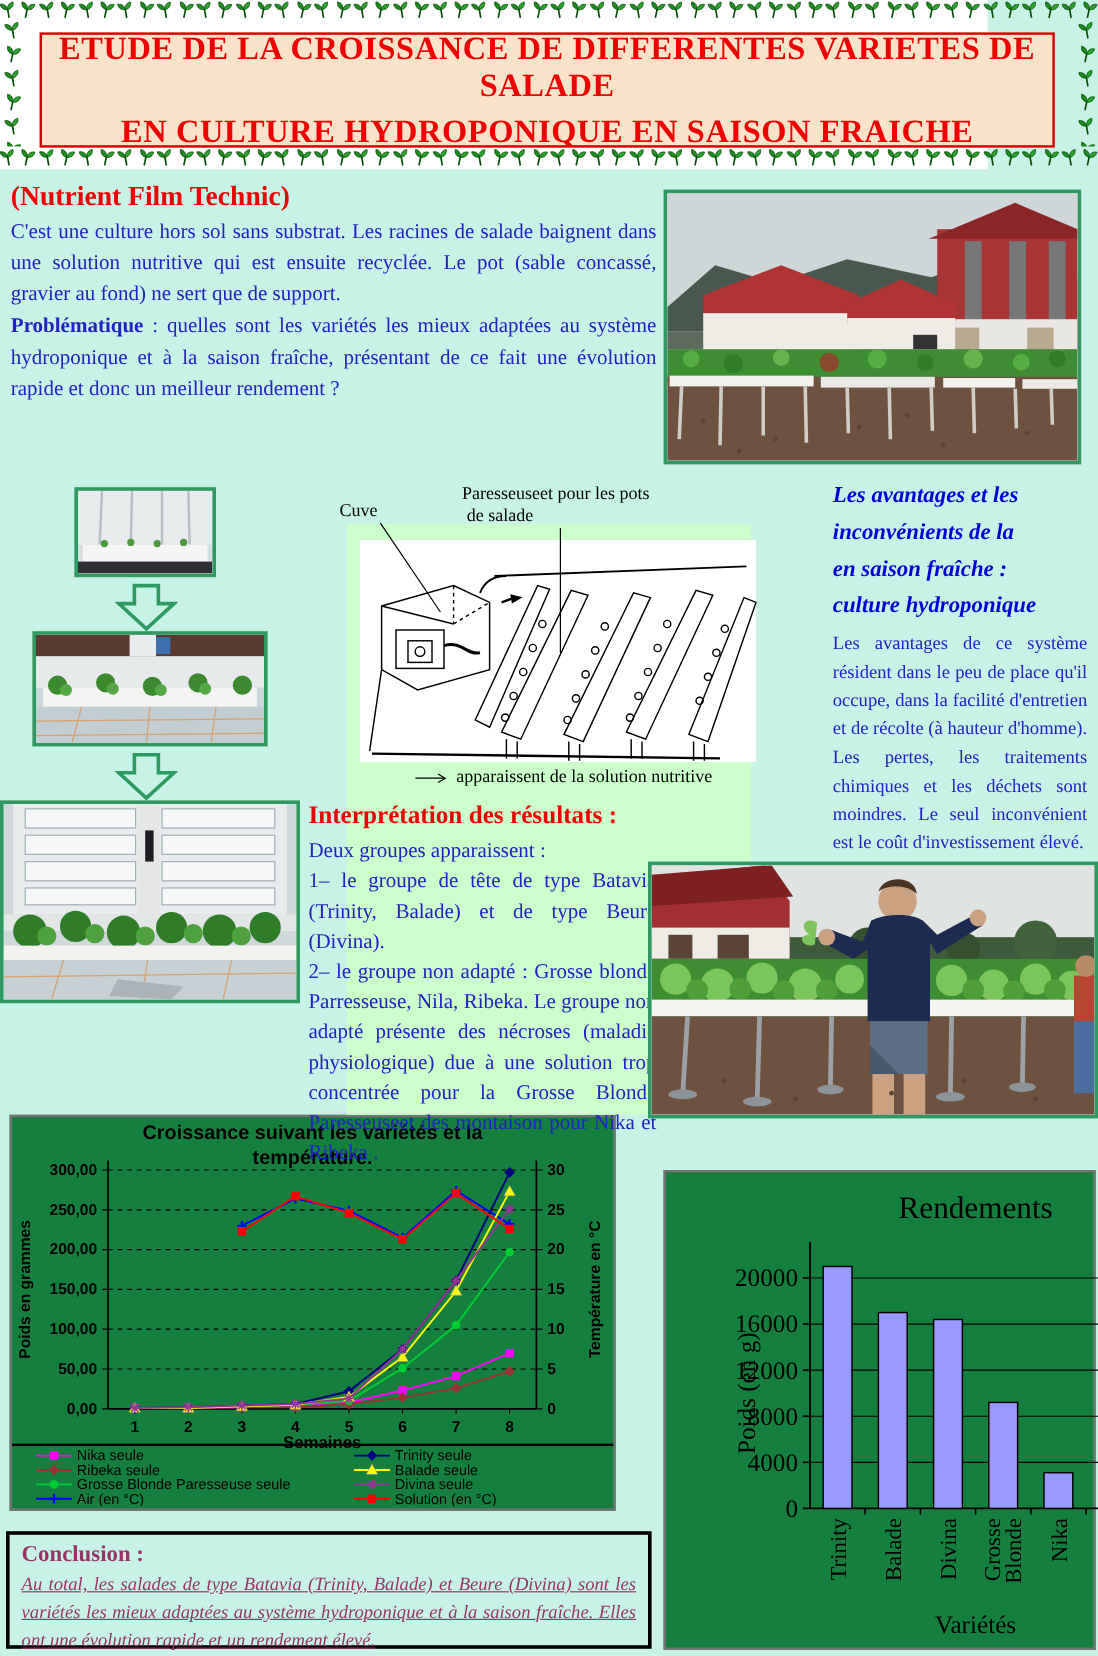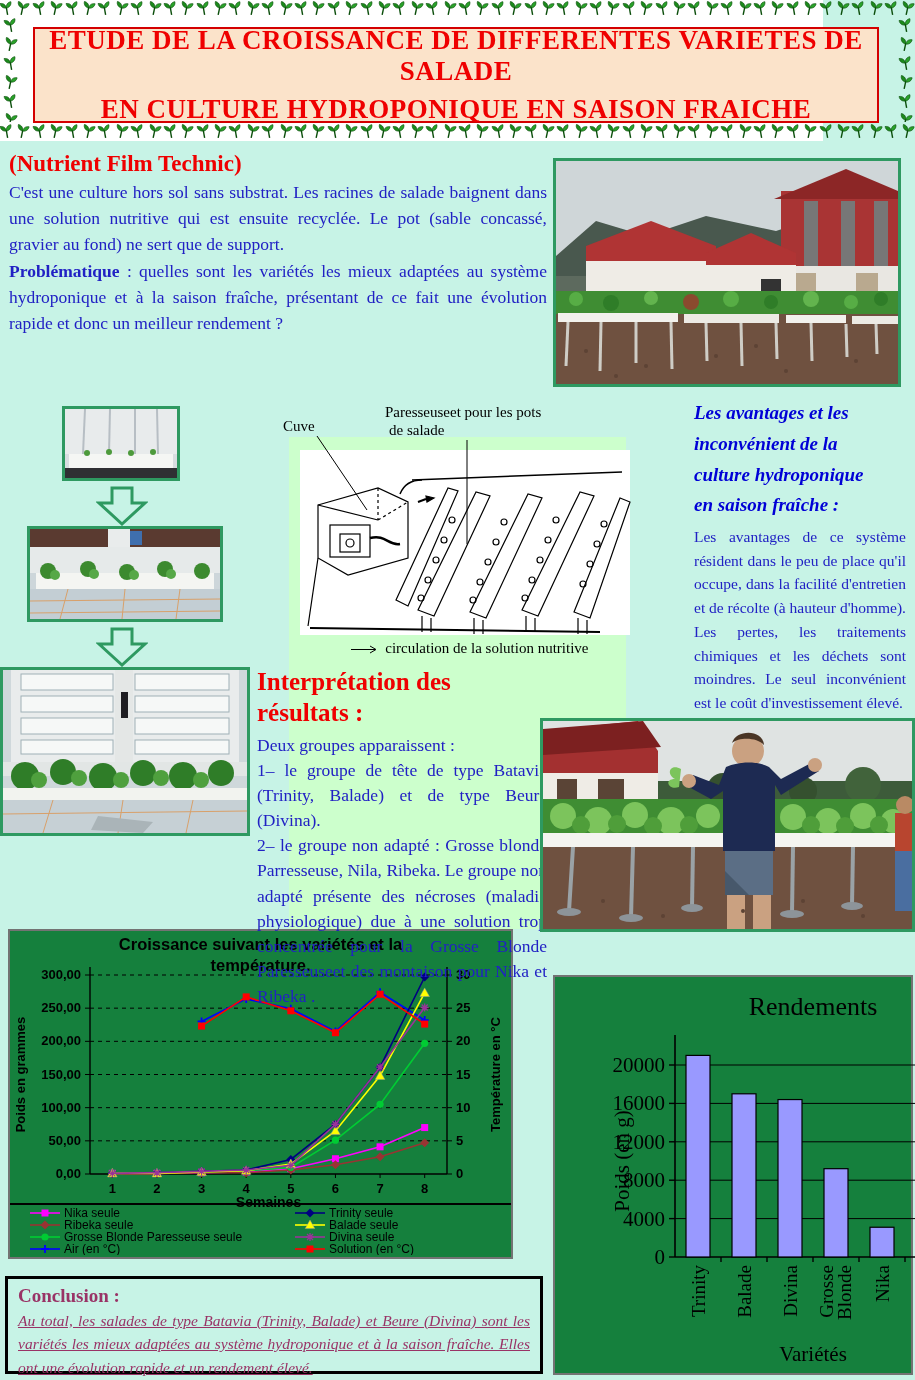--- a/index.html
+++ b/index.html
@@ -20,21 +20,21 @@
   .nft{position:absolute;left:9px;top:150px;width:538px;}
   .red-h{color:#ef0000;font-weight:bold;font-size:23px;line-height:1.25;}
   .blue-body{color:#2121c4;font-size:17.5px;text-align:justify;line-height:1.5;}
   .blue-bold{font-weight:bold;}
 
   .avantages{position:absolute;left:694px;top:398px;width:212px;}
   .av-head{color:#0000d6;font-weight:bold;font-style:italic;font-size:19px;line-height:1.62;}
   .av-body{margin-top:4px;color:#2121c4;font-size:15.5px;text-align:justify;line-height:1.53;}
 
   .interp{position:absolute;left:257px;top:666px;width:290px;z-index:3;}
-  .interp .red-h{font-size:25px;}
+  .interp .red-h{font-size:21px;}
   .interp .blue-body{margin-top:4px;font-size:17.5px;line-height:1.44;}
 
   .conclusion{position:absolute;left:5px;top:1276px;width:512px;height:80px;border:3px solid #000;
               padding:6px 10px;background:#c7f3e6;}
   .conc-h{color:#993366;font-weight:bold;font-size:19px;}
   .conc-body{color:#993366;font-style:italic;font-size:15.5px;text-align:justify;line-height:1.5;margin-top:2px;text-decoration:underline;}
 
   
   .green-panel{position:absolute;left:289px;top:437px;width:337px;height:492px;background:#ccffcc;z-index:1;}
   .diagram{position:absolute;left:255px;top:398px;width:378px;height:266px;z-index:2;}
@@ -936,30 +936,30 @@
         </g>
         <path d="M10,178 L300,182" stroke-width="2"></path>
         <path d="M18,108 L8,176" stroke-width="1.2"></path>
       </g>
     </svg>
     <div class="diag-caption">
       <svg width="30" height="9" style="vertical-align:middle;">
         <line x1="0" y1="4.5" x2="24" y2="4.5" stroke="#000" stroke-width="1"></line>
         <polyline points="19,1 25,4.5 19,8" fill="none" stroke="#000" stroke-width="1"></polyline>
       </svg>
-      <span>circulation de la solution nutritive</span>
+      <span>apparaissent de la solution nutritive</span>
     </div>
   </div>
 
   <div class="avantages">
     <div class="av-head">
       <div>Les avantages et les</div>
-      <div>inconvénient de la</div>
+      <div>inconvénients de la</div>
+      <div>en saison fraîche :</div>
       <div>culture hydroponique</div>
-      <div>en saison fraîche :</div>
     </div>
     <div class="av-body">Les avantages de ce système résident dans le peu de place qu'il occupe, dans la facilité d'entretien et de récolte (à hauteur d'homme). Les pertes, les traitements chimiques et les déchets sont moindres. Le seul inconvénient est le coût d'investissement élevé.</div>
   </div>
 
   <div class="interp">
     <div class="red-h">Interprétation des résultats :</div>
     <div class="blue-body">
       <div>Deux groupes apparaissent :</div>
       <div>1– le groupe de tête de type Batavia (Trinity, Balade) et de type Beure (Divina).</div>
       <div>2– le groupe non adapté : Grosse blonde Parresseuse, Nila, Ribeka. Le groupe non adapté présente des nécroses (maladie physiologique) due à une solution trop concentrée pour la Grosse Blonde Paresseuseet des montaison pour Nika et Ribeka .</div>

